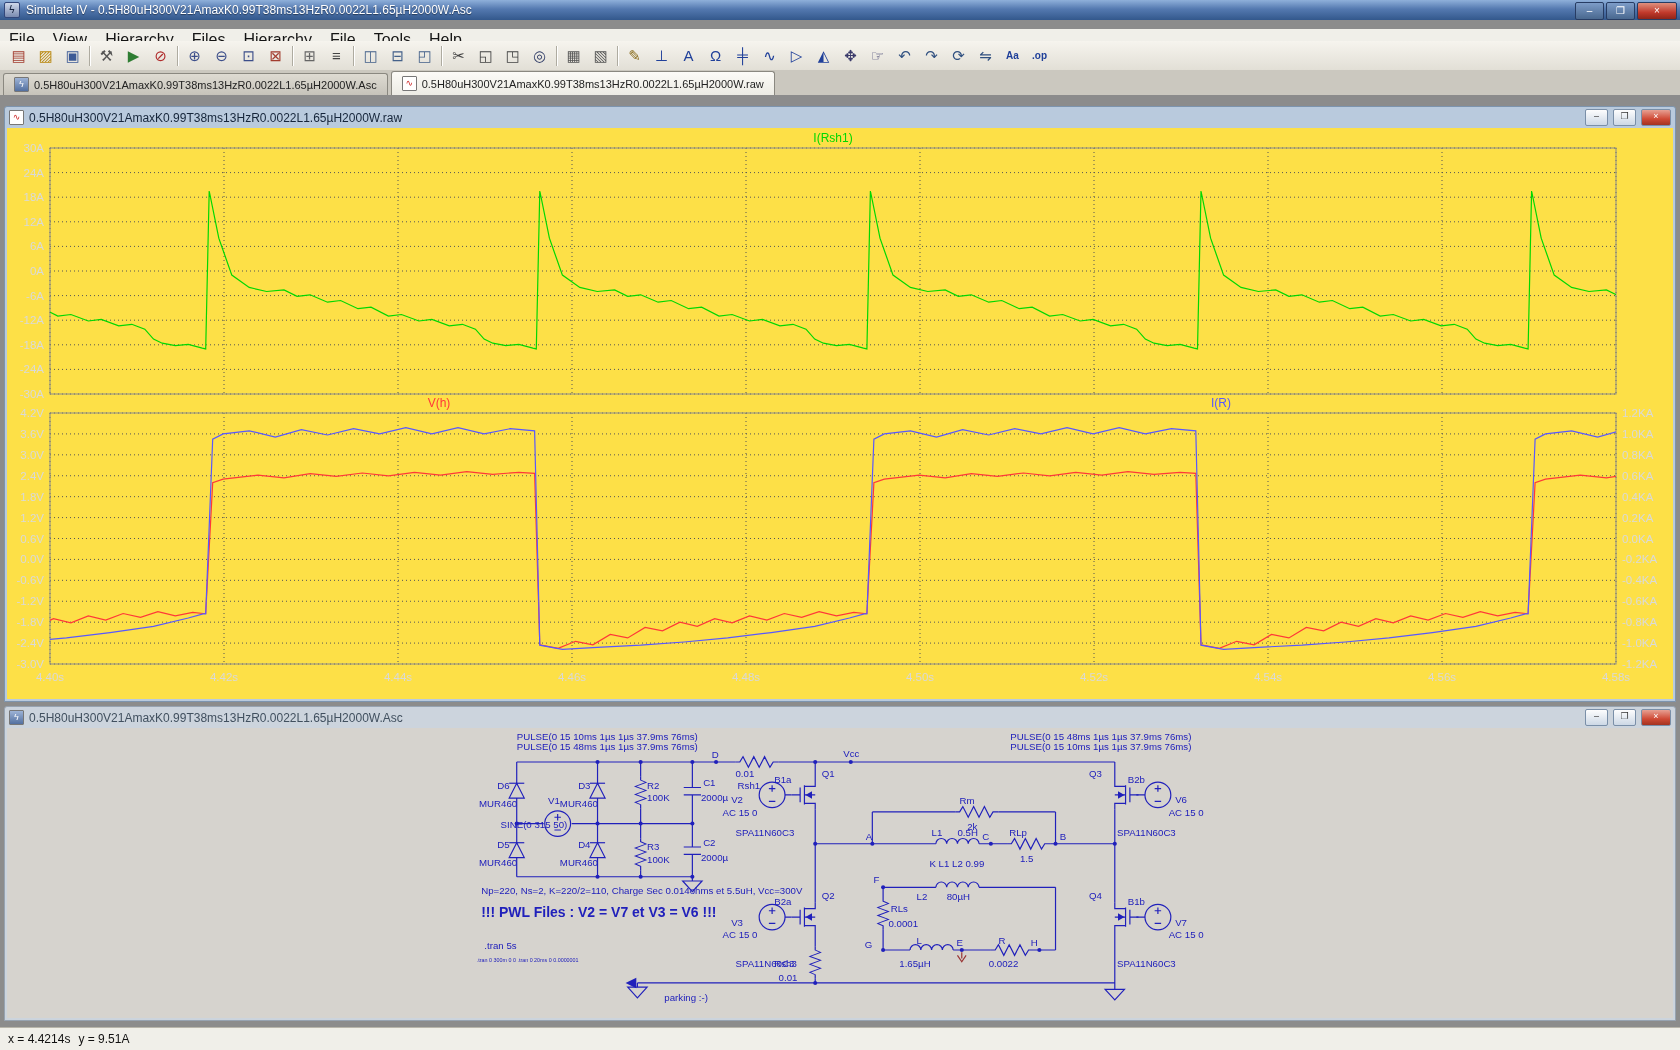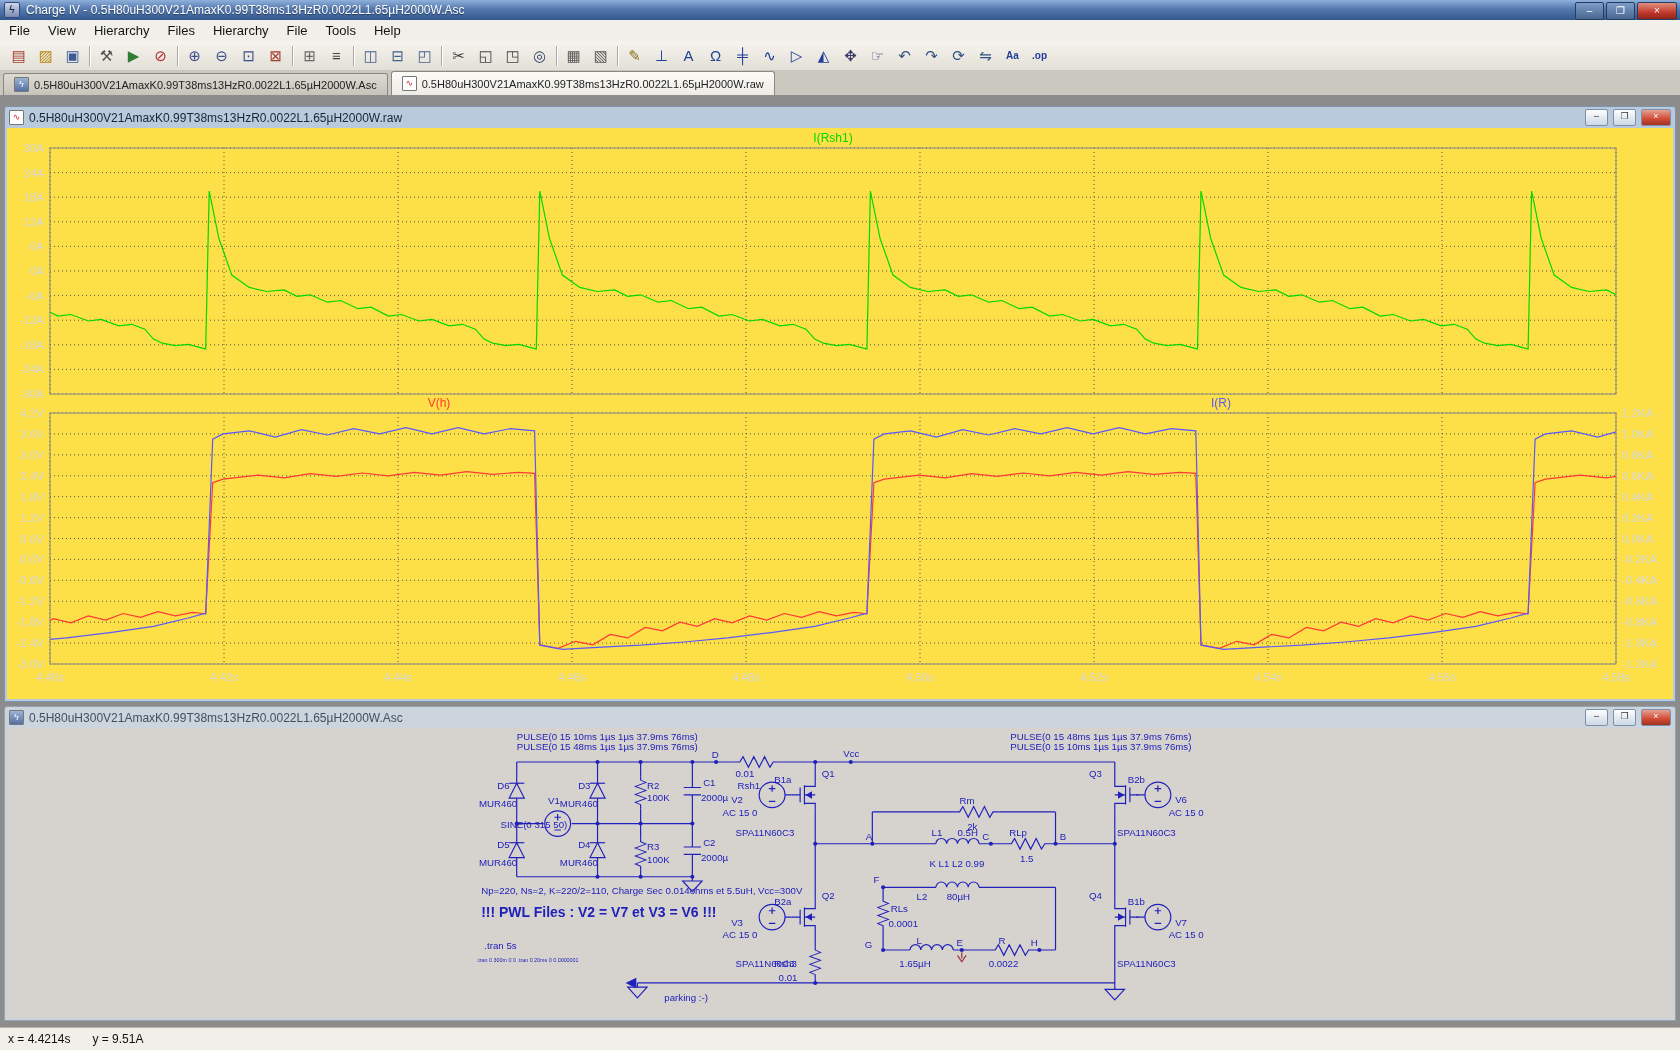--- a/index.html
+++ b/index.html
@@ -11,22 +11,22 @@
     background:linear-gradient(#8fb0da,#5479b0 45%,#33588c);
     display:flex;align-items:center;padding-left:4px;color:#fff}
   .app-icon{width:14px;height:14px;background:linear-gradient(#cfd8ea,#7a8bb0);
     border:1px solid #33477a;font-size:10px;color:#16233f;text-align:center;line-height:13px;border-radius:2px}
   .title-text{font-size:12px;margin-left:6px;text-shadow:0 1px 1px rgba(0,0,0,.45);white-space:nowrap}
   .win-buttons{position:absolute;right:3px;top:2px;display:flex;gap:2px}
   .win-btn{width:27px;height:16px;font-size:10px;line-height:15px;text-align:center;color:#fff;
     border:1px solid #273c63;border-radius:2px;background:linear-gradient(#7d9cc8,#49688f)}
   .win-btn.close{background:linear-gradient(#e0907e,#c0392b 60%,#8f2418);width:38px}
 
-  .menubar{position:absolute;top:20px;height:21px;left:0;right:0;background:#f0efe9;
-    border-bottom:1px solid #d5d2c8;display:flex;align-items:center;font-size:13px;color:#141414}
+  .menubar{position:absolute;top:29px;height:21px;left:0;right:0;background:#f0efe9;
+    border-bottom:1px solid #d5d2c8;display:flex;align-items:center;font-size:16px;color:#141414}
   .menu-item{padding:2px 9px;cursor:default}
 
   .toolbar{position:absolute;top:41px;height:29px;left:0;right:0;
     background:linear-gradient(#f6f4ee,#e2dfd6);border-bottom:1px solid #b8b5aa;
     display:flex;align-items:center;padding-left:5px}
   .tb-btn{width:25px;height:24px;display:flex;align-items:center;justify-content:center;
     font-size:15px;border:1px solid transparent;border-radius:2px;cursor:default}
   .tb-btn span{pointer-events:none}
   .tb-btn .g2{font-size:10px;font-weight:bold}
   .tb-sep{width:1px;height:20px;background:#aeaba0;margin:0 3px;box-shadow:1px 0 0 #fff}
@@ -57,28 +57,28 @@
     background:linear-gradient(#fdfdfd,#cdd8e6);font-size:9px;line-height:13px;text-align:center;color:#333}
   .child-btn.close{background:linear-gradient(#e7a093,#cf4a35 60%,#a33322);color:#fff;width:28px}
   .child-content{overflow:hidden}
   #wave-content{width:1666px;height:571px;background:#fde047}
   #sch-content{width:1666px;height:290px;background:#d6d3ce}
 
   svg text{font-family:"Liberation Sans",sans-serif}
 
   .statusbar{position:absolute;bottom:0;height:22px;left:0;right:0;background:#f0efe9;
     border-top:1px solid #b8b5aa;font-size:12px;color:#111;display:flex;align-items:center;padding-left:8px}
-  .statusbar .sy{margin-left:22px}
+  .statusbar .sy{margin-left:8px}
 </style>
 </head>
 <body>
 
 <div class="titlebar">
   <div class="app-icon">ϟ</div>
-  <div class="title-text">Charge IV - 0.5H80uH300V21AmaxK0.99T38ms13HzR0.0022L1.65µH2000W.Asc</div>
+  <div class="title-text">Simulate IV - 0.5H80uH300V21AmaxK0.99T38ms13HzR0.0022L1.65µH2000W.Asc</div>
   <div class="win-buttons">
     <div class="win-btn">–</div>
     <div class="win-btn">❐</div>
     <div class="win-btn close">×</div>
   </div>
 </div>
 
 <div class="menubar" id="menubar">
     <div class="menu-item">File</div>
     <div class="menu-item">View</div>

